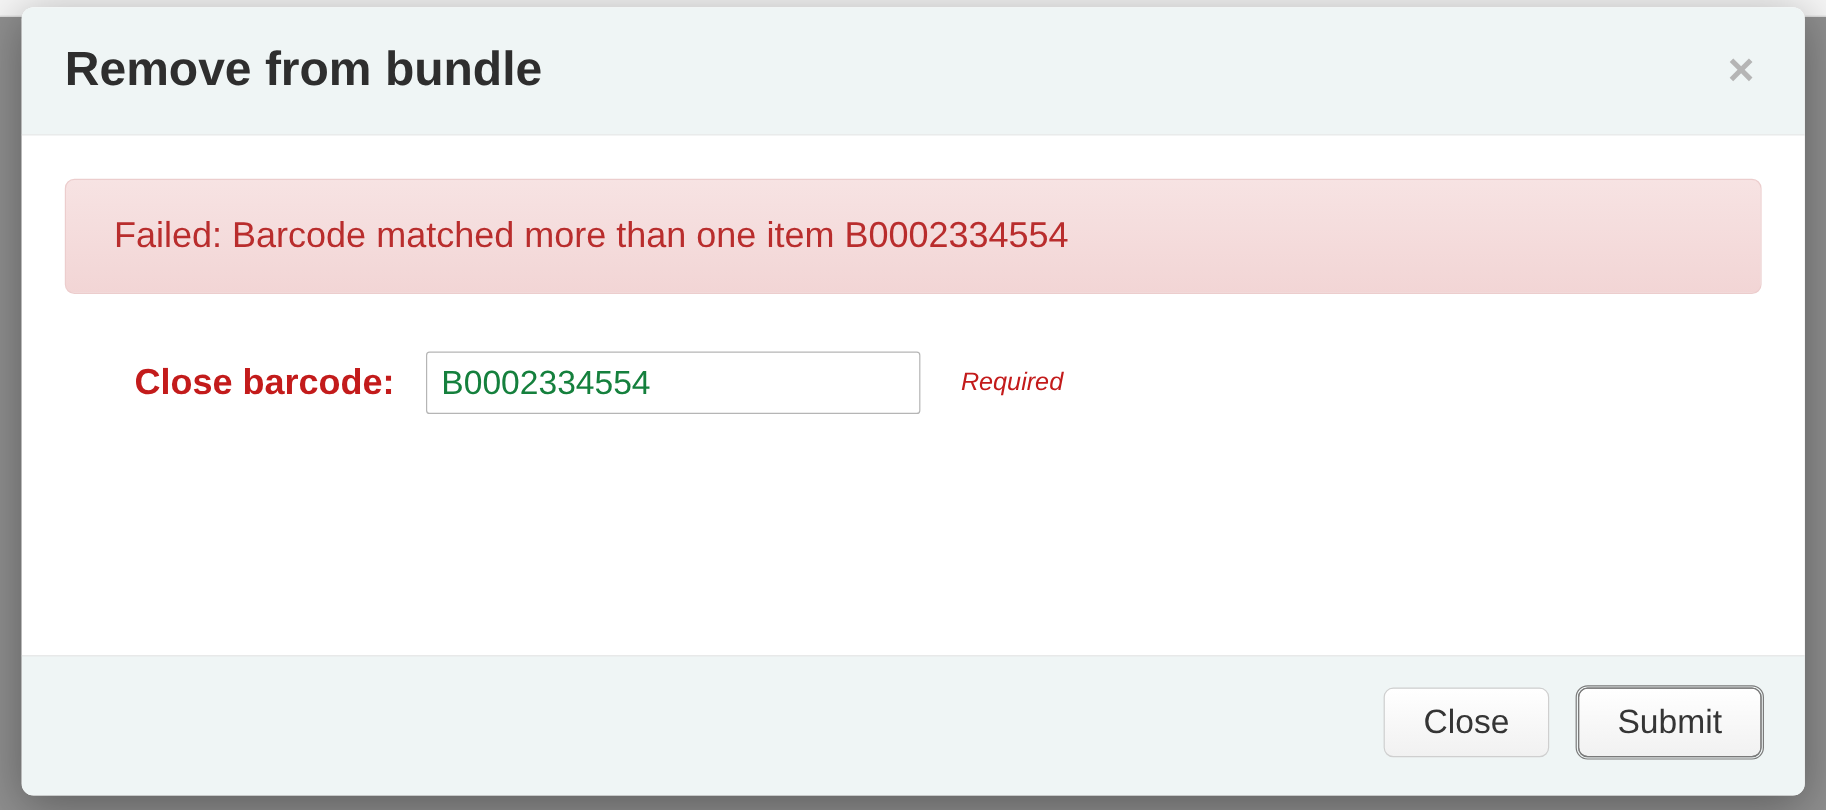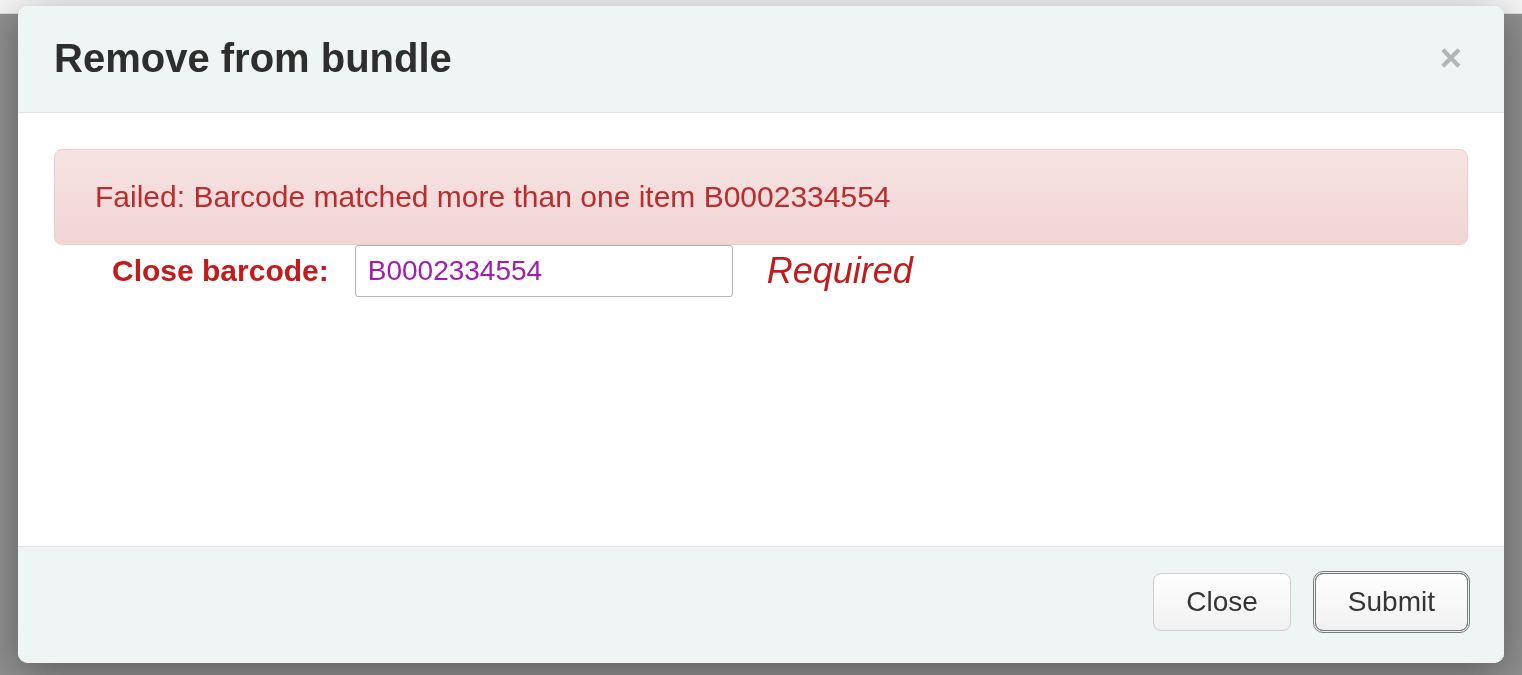--- a/index.html
+++ b/index.html
@@ -38,21 +38,21 @@
       box-shadow: 0 8px 40px rgba(0,0,0,0.35);
       display: flex;
       flex-direction: column;
       overflow: hidden;
     }
     .modal-header {
       background: #eff5f5;
       padding: 28px 36px 30px 36px;
       border-bottom: 1px solid #e5e5e5;
       display: flex;
-      align-items: center;
+      align-items: flex-end;
       justify-content: space-between;
     }
     .modal-title {
       font-size: 40px;
       font-weight: 700;
       color: #2e2e2e;
       line-height: 1.2;
     }
     .close-icon {
       font-size: 38px;
@@ -68,45 +68,46 @@
       background: #ffffff;
     }
     .alert-error {
       background: linear-gradient(#f7e3e3, #f2d5d5);
       border: 1px solid #eccdcd;
       border-radius: 8px;
       padding: 30px 40px;
       color: #b92d2d;
       font-size: 30px;
       font-weight: 400;
+      margin-bottom: 48px;
     }
     .form-row {
       display: flex;
       align-items: center;
       gap: 26px;
       padding-left: 58px;
     }
     .form-label {
       color: #c31b1b;
       font-size: 30px;
       font-weight: 700;
     }
     .form-input {
       font-size: 28px;
       padding: 6px 12px;
       border: 1px solid #b5b5b5;
       border-radius: 3px;
-      width: 378px;
+      width: 412px;
       height: 52px;
-      color: #a21caf;
+      color: #15803d;
       background: #ffffff;
     }
     .required-hint {
       color: #c31b1b;
-      font-size: 36px;
+      font-size: 21px;
       font-style: italic;
       margin-left: 8px;
     }
     .modal-footer {
       background: #eff5f5;
       border-top: 1px solid #e5e5e5;
       padding: 26px 36px 32px 36px;
       display: flex;
       justify-content: flex-end;
       gap: 24px;

